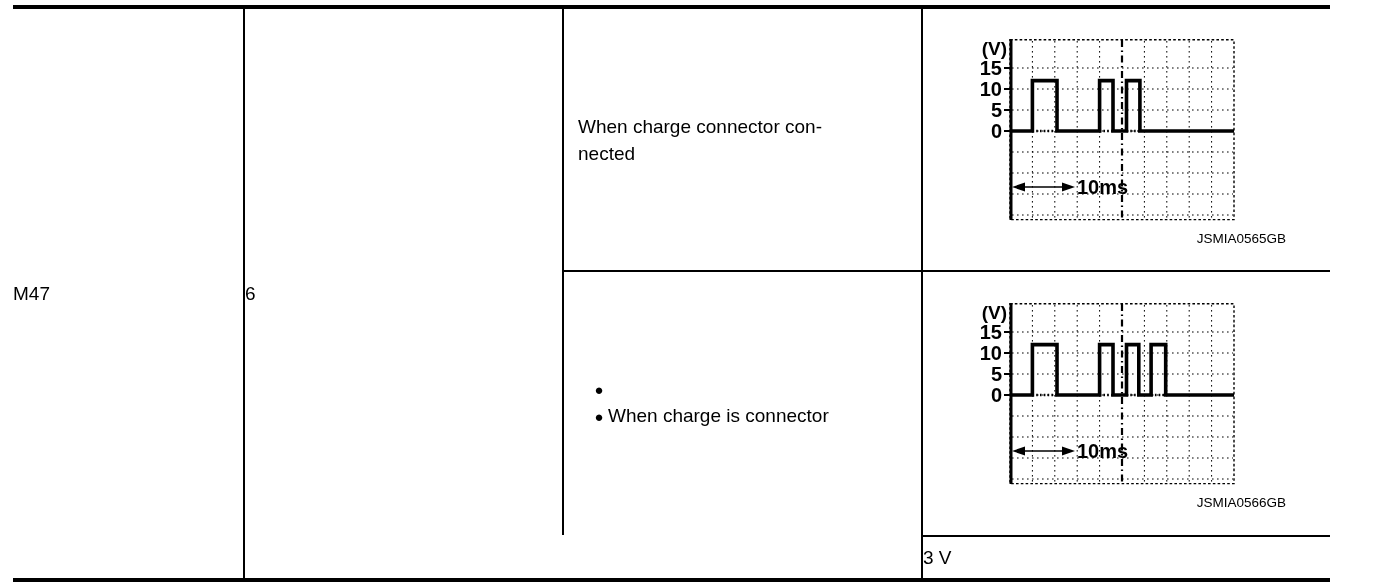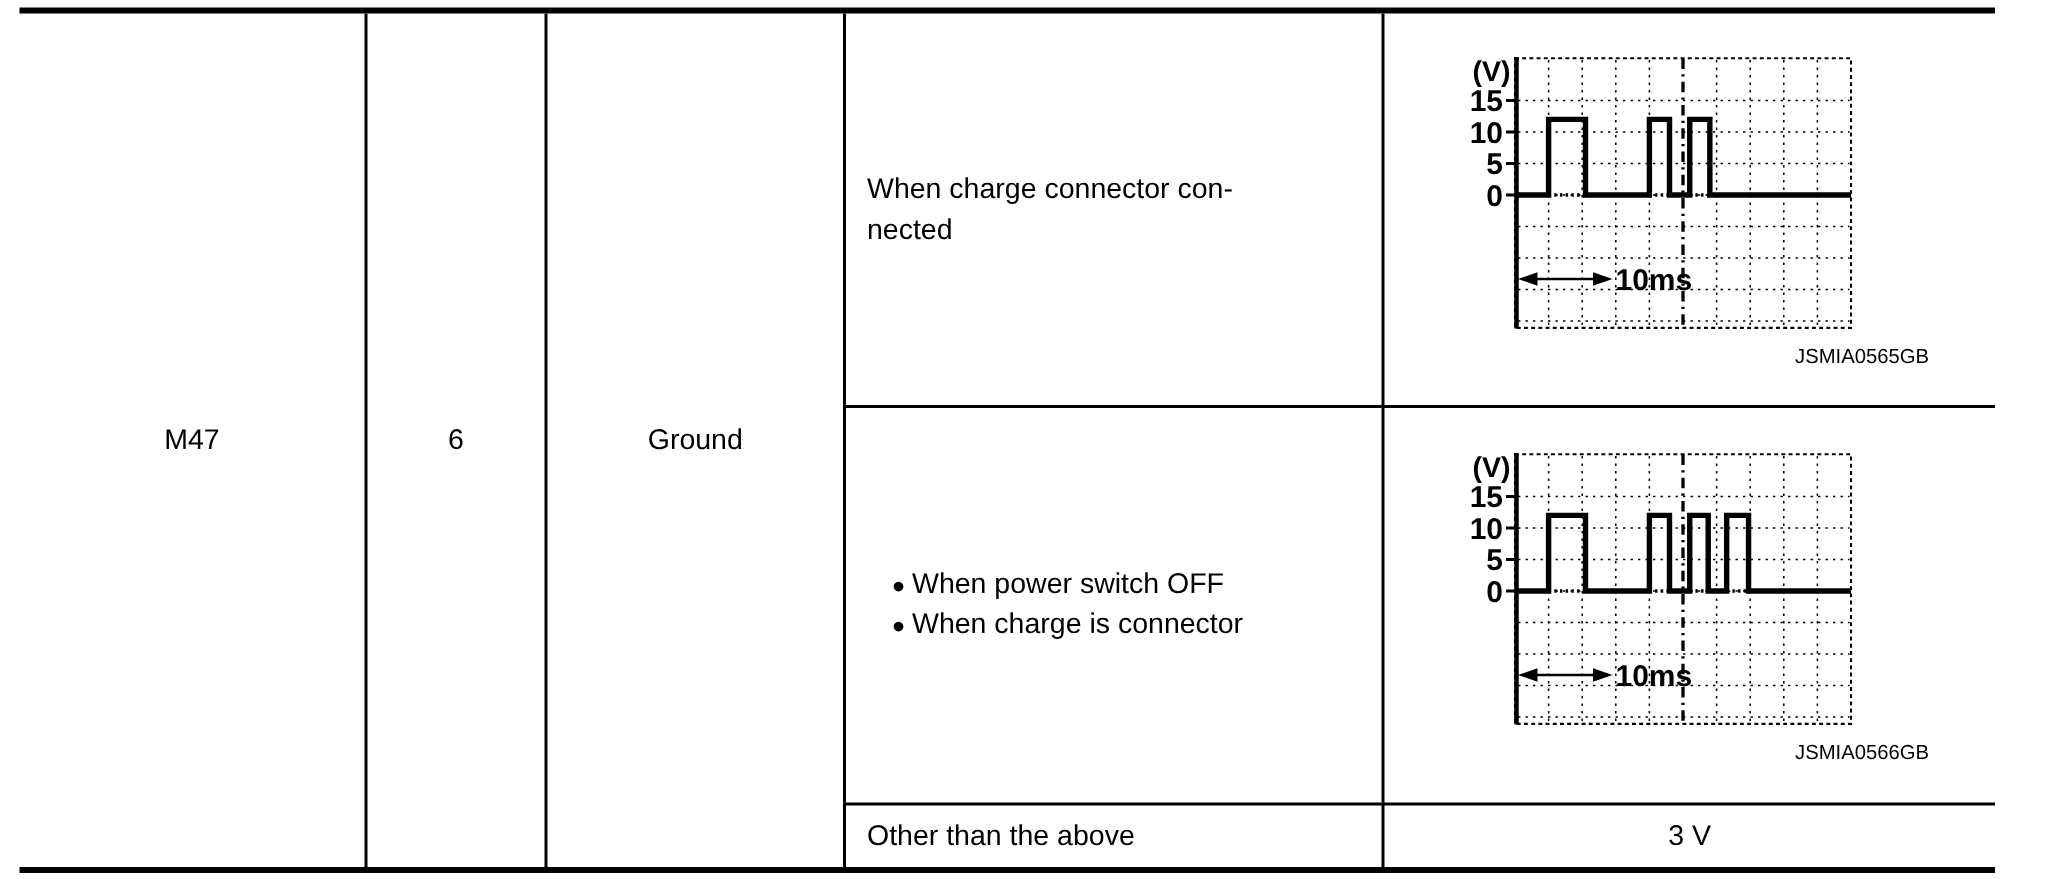--- a/index.html
+++ b/index.html
@@ -10,21 +10,21 @@
   .sigtable{
     position:absolute;left:13px;top:5px;width:1317px;
     border-top:4px solid #000;border-bottom:4px solid #000;
     display:grid;
     grid-template-columns:230px 120px 199px 359px 409px;
     grid-template-rows:261px 265px 43px;
   }
   .cell{box-sizing:border-box;display:flex;align-items:center;}
   .bl{border-left:2px solid #000;}
   .bt{border-top:2px solid #000;}
-  .center{justify-content:center;}
+  .center{}
   .c-conn{grid-area:1/1/4/2;}
   .c-term{grid-area:1/2/4/3;}
   .c-gnd {grid-area:1/3/4/4;}
   .c-cond1{grid-area:1/4/2/5;}
   .c-fig1 {grid-area:1/5/2/6;}
   .c-cond2{grid-area:2/4/3/5;}
   .c-fig2 {grid-area:2/5/3/6;}
   .c-cond3{grid-area:3/4/4/5;}
   .c-val  {grid-area:3/5/4/6;}
   .txt{font-size:19px;line-height:27px;}
@@ -43,23 +43,20 @@
   <div class="sigtable">
 
     <div class="cell center c-conn">
       <span class="txt">M47</span>
     </div>
 
     <div class="cell center bl c-term">
       <span class="txt">6</span>
     </div>
 
-    <div class="cell center bl c-gnd">
-      <span class="txt">Ground</span>
-    </div>
 
     <div class="cell bl cond c-cond1">
       <span class="txt pre">When charge connector con-
 nected</span>
     </div>
 
     <div class="cell center bl figcell c-fig1">
       <div class="scope-wrap"><svg width="322" height="208" viewBox="0 0 322 208">
             <rect x="44" y="0.8" width="224" height="179.8" fill="none" stroke="#000" stroke-width="1.4" stroke-dasharray="2.6 2.2"></rect>
             <line x1="46" y1="29" x2="267" y2="29" stroke="#000" stroke-width="1" stroke-dasharray="1.6 3.4"></line>
@@ -98,21 +95,20 @@
             <polygon points="109,148 96,143.5 96,152.5" fill="#000"></polygon>
             <text x="111" y="155" font-size="20" font-weight="bold" font-family="&quot;Liberation Sans&quot;,sans-serif">10ms</text>
             <text x="320" y="204" text-anchor="end" font-size="13.5" font-family="&quot;Liberation Sans&quot;,sans-serif">JSMIA0565GB</text>
           </svg></div>
     </div>
 
     <div class="cell bl bt cond c-cond2">
       <div class="bullets">
         <div class="b-row">
           <span class="b-dot">●</span>
-          <span>When power switch OFF</span>
         </div>
         <div class="b-row">
           <span class="b-dot">●</span>
           <span>When charge is connector</span>
         </div>
       </div>
     </div>
 
     <div class="cell center bl bt figcell c-fig2">
       <div class="scope-wrap"><svg width="322" height="208" viewBox="0 0 322 208">
@@ -150,22 +146,19 @@
             <line x1="185.11999999999998" y1="92" x2="199.68" y2="92" stroke="#000" stroke-width="2.4" stroke-dasharray="1.6 2.2"></line>
             <path d="M 45.5 92 L 66.4 92 L 66.4 41.599999999999994 L 91.0 41.599999999999994 L 91.0 92 L 133.6 92 L 133.6 41.599999999999994 L 147.0 41.599999999999994 L 147.0 92 L 160.5 92 L 160.5 41.599999999999994 L 172.8 41.599999999999994 L 172.8 92 L 185.1 92 L 185.1 41.599999999999994 L 199.7 41.599999999999994 L 199.7 92 L 268 92" fill="none" stroke="#000" stroke-width="3.6" stroke-linejoin="miter"></path>
             <line x1="50" y1="148" x2="105" y2="148" stroke="#000" stroke-width="1.6"></line>
             <polygon points="46,148 59,143.5 59,152.5" fill="#000"></polygon>
             <polygon points="109,148 96,143.5 96,152.5" fill="#000"></polygon>
             <text x="111" y="155" font-size="20" font-weight="bold" font-family="&quot;Liberation Sans&quot;,sans-serif">10ms</text>
             <text x="320" y="204" text-anchor="end" font-size="13.5" font-family="&quot;Liberation Sans&quot;,sans-serif">JSMIA0566GB</text>
           </svg></div>
     </div>
 
-    <div class="cell bl bt cond c-cond3">
-      <span class="txt">Other than the above</span>
-    </div>
 
     <div class="cell center bl bt c-val">
       <span class="txt">3 V</span>
     </div>
 
   </div>
 </div>
 
 </body></html>

